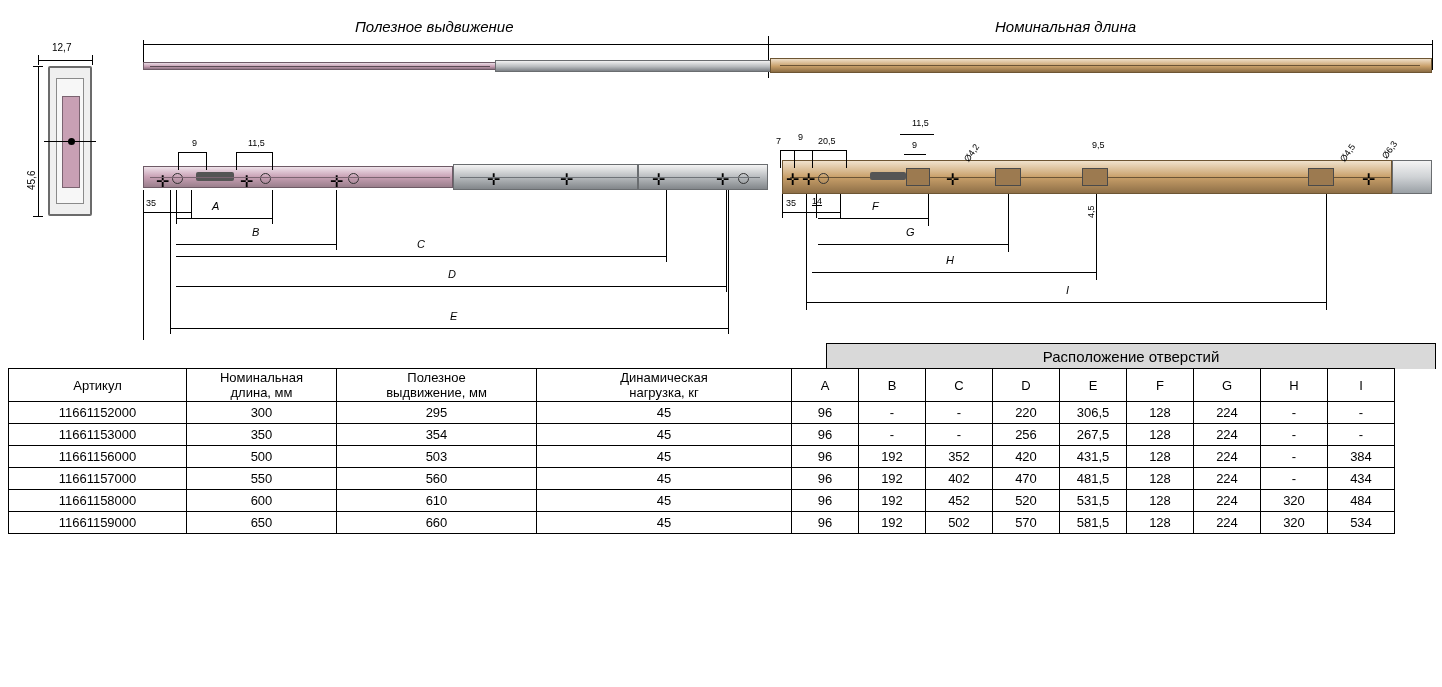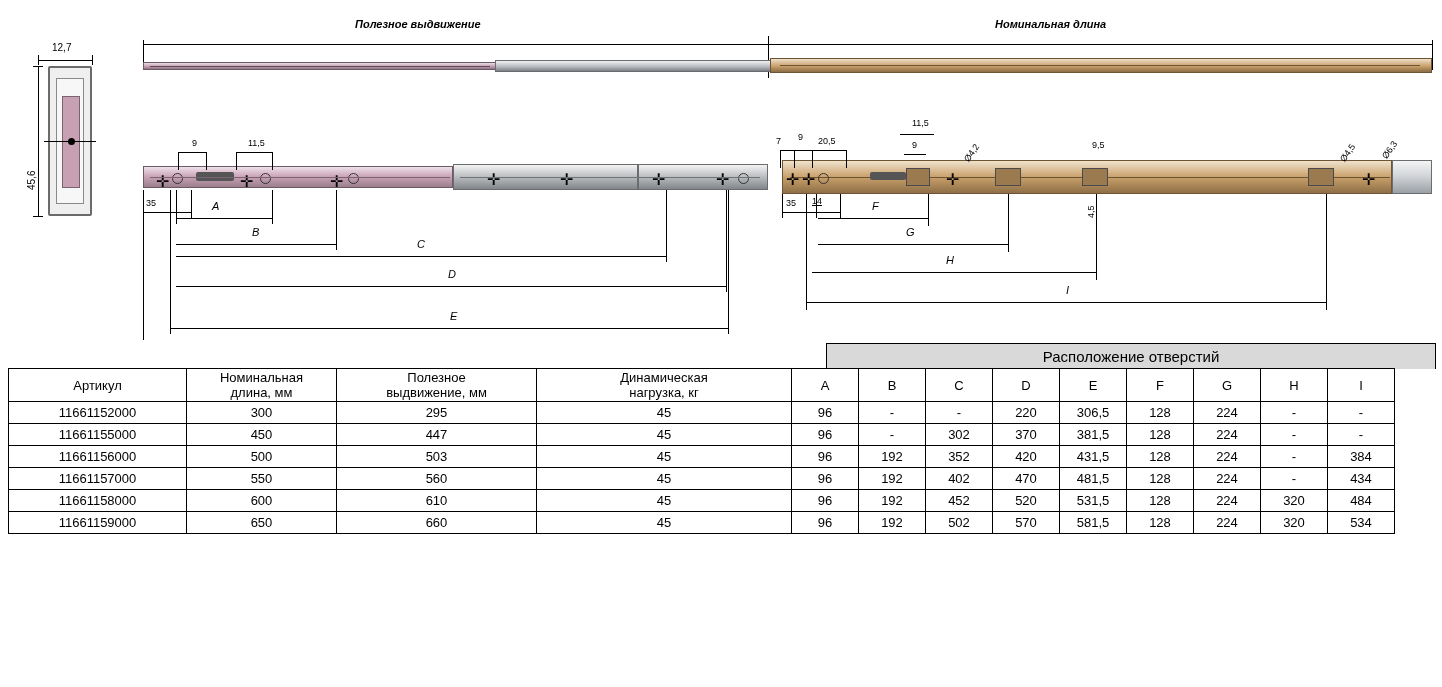--- a/index.html
+++ b/index.html
@@ -7,21 +7,21 @@
     width:1442px;height:687px;
     background:#ffffff;
     font-family:"Liberation Sans", sans-serif;
     color:#000;
     position:relative;
     overflow:hidden;
   }
   .diagram{position:absolute;left:0;top:0;width:1442px;height:345px;}
   .abs{position:absolute;}
   .lbl{font-size:11px;color:#000;white-space:nowrap;}
-  .lbl-i{font-style:italic;font-weight:bold;font-size:11px;}
+  .lbl-i{font-style:italic;font-weight:normal;font-size:15px;}
   .lbl-sm{font-size:9px;}
   .lbl-dim{font-size:10px;}
   .rot90{transform:rotate(-90deg);transform-origin:left top;}
   .rot45{transform:rotate(-55deg);transform-origin:left top;}
 
   
   table.spec{
     position:absolute;left:8px;top:368px;
     border-collapse:collapse;
     font-size:13px;
@@ -241,29 +241,29 @@
         <td class="col-v">-</td>
         <td class="col-v">-</td>
         <td class="col-v">220</td>
         <td class="col-v">306,5</td>
         <td class="col-v">128</td>
         <td class="col-v">224</td>
         <td class="col-v">-</td>
         <td class="col-v">-</td>
       </tr>
     <tr>
-        <td>11661155000</td>
-        <td>450</td>
-        <td>447</td>
-        <td>45</td>
-        <td class="col-v">96</td>
-        <td class="col-v">-</td>
-        <td class="col-v">302</td>
-        <td class="col-v">370</td>
-        <td class="col-v">381,5</td>
+        <td>11661153000</td>
+        <td>350</td>
+        <td>354</td>
+        <td>45</td>
+        <td class="col-v">96</td>
+        <td class="col-v">-</td>
+        <td class="col-v">-</td>
+        <td class="col-v">256</td>
+        <td class="col-v">267,5</td>
         <td class="col-v">128</td>
         <td class="col-v">224</td>
         <td class="col-v">-</td>
         <td class="col-v">-</td>
       </tr>
     <tr>
         <td>11661156000</td>
         <td>500</td>
         <td>503</td>
         <td>45</td>

